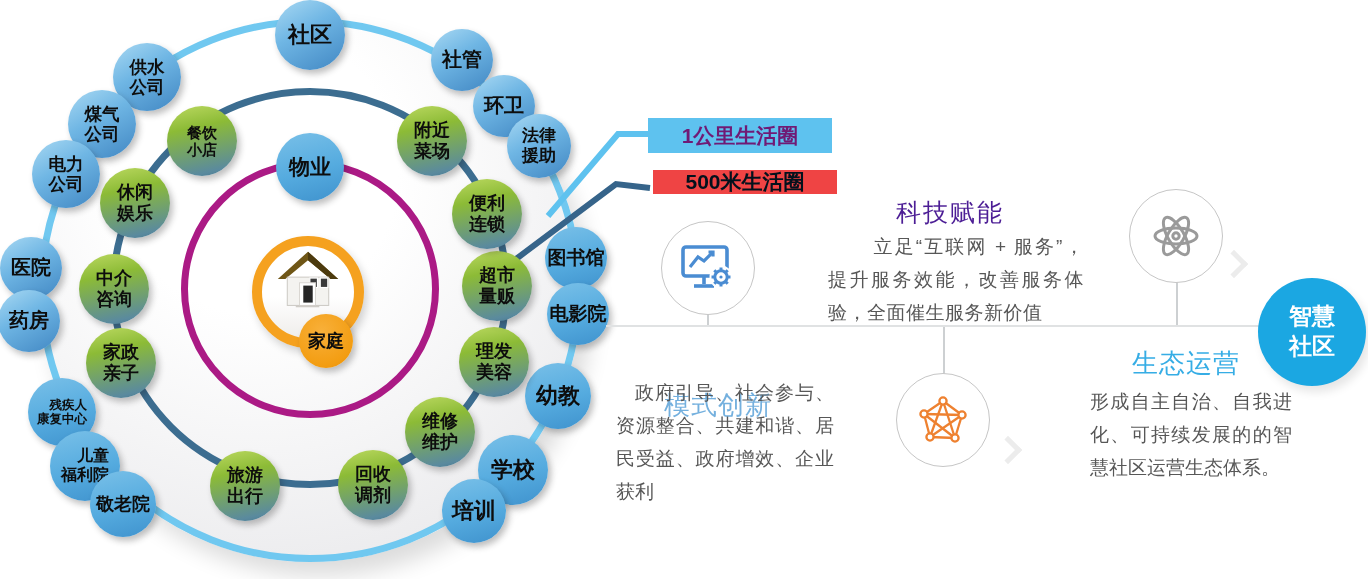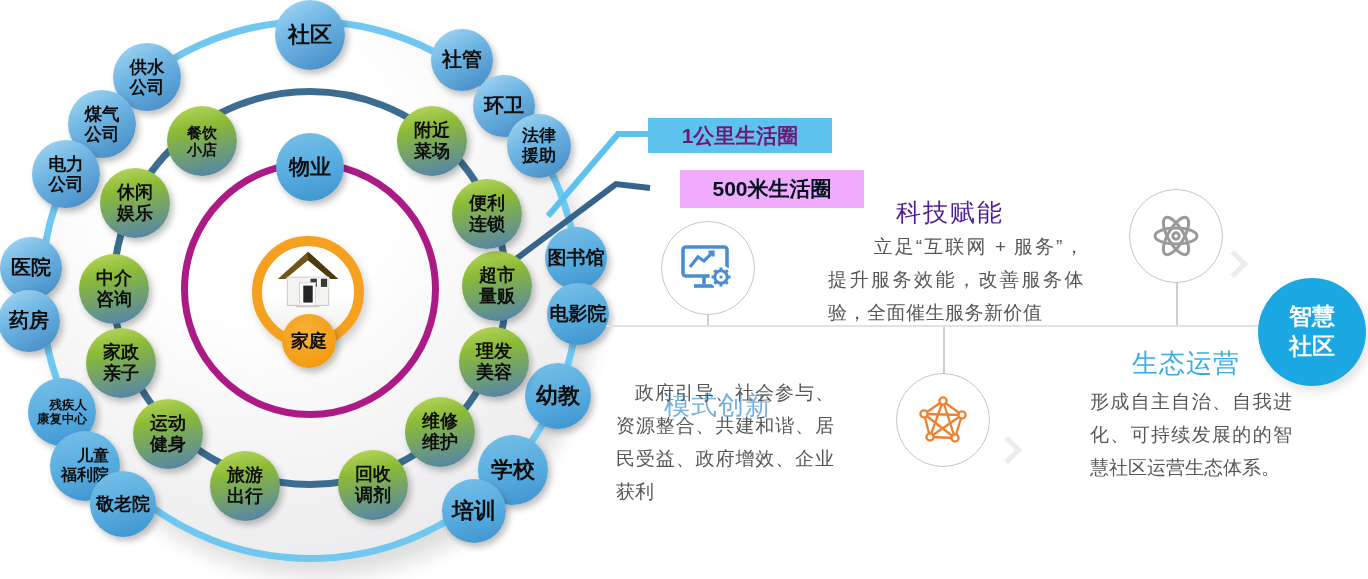--- a/index.html
+++ b/index.html
@@ -29,21 +29,21 @@
   .b-blue{background:linear-gradient(150deg,#a9d9f3 0%,#6fb6e4 42%,#4187c3 100%);}
   .b-flatblue{background:linear-gradient(165deg,#79c0e8 0%,#55abdf 55%,#3f92cd 100%);text-align:right;}
   .b-green{background:linear-gradient(168deg,#bcd961 0%,#8cbb36 32%,#5a8a9e 88%,#47768f 100%);}
   .b-orange{background:radial-gradient(circle at 42% 32%,#f8b03a 0%,#f39d12 70%,#e68f0a 100%);}
   .bold{font-weight:700;}
 
   
   .legend{position:absolute;display:flex;align-items:center;justify-content:center;
           font-weight:700;font-size:21px;color:#701a75;}
   #legend-1km{left:648px;top:118px;width:184px;height:35px;background:#5ec2ef;}
-  #legend-500m{left:680px;top:170px;width:184px;height:38px;background:#f0abfc;color:#03111c;}
+  #legend-500m{left:653px;top:170px;width:184px;height:24px;background:#ef4444;color:#03111c;}
 
   
   #main-line{left:606px;top:325px;width:654px;height:2px;background:#e0e2e3;}
   .tick{position:absolute;width:2px;background:#cdd0d2;}
   .icon-circle{position:absolute;border-radius:50%;transform:translate(-50%,-50%);
                width:92px;height:92px;background:#fff;border:1px solid #c6c6c6;
                display:flex;align-items:center;justify-content:center;}
   .sec-title{position:absolute;transform:translateX(-50%);font-size:26px;letter-spacing:1px;white-space:nowrap;}
   .sec-body{position:absolute;font-size:19px;color:#575757;line-height:1.73;text-align:justify;}
   #tech-title{font-size:25px;color:#4c1d95;letter-spacing:2px;}
@@ -83,21 +83,21 @@
   <svg class="abs ctr" style="left:308px;top:279px;" width="66" height="62" viewBox="0 0 70 64">
     <polygon points="35,3 3,32 11,32 35,12 59,32 67,32" fill="#6f5616"></polygon>
     <polygon points="35,3 67,32 59,32 35,12" fill="#4c3a0e"></polygon>
     <rect x="13" y="30" width="44" height="30" fill="#f4f3f0" stroke="#c9c6c0" stroke-width="1"></rect>
     <rect x="37" y="31" width="8" height="10" fill="#3a3a3a" stroke="#ffffff" stroke-width="1.2"></rect>
     <rect x="48" y="31" width="8" height="10" fill="#3a3a3a" stroke="#ffffff" stroke-width="1.2"></rect>
     <rect x="26" y="36" width="17" height="24" fill="#ffffff" stroke="#d8d5d0" stroke-width="1"></rect>
     <rect x="30" y="39" width="10" height="18" fill="#262626"></rect>
     <line x1="22" y1="61" x2="47" y2="61" stroke="#cfccc7" stroke-width="2"></line>
   </svg>
-  <div class="bubble b-orange bold" style="left:309px;top:341px;width:54px;height:54px;font-size:18px">家庭</div>
+  <div class="bubble b-orange bold" style="left:326px;top:341px;width:54px;height:54px;font-size:18px">家庭</div>
 
   <div class="bubble b-blue bold" style="left:310px;top:35px;width:70px;height:70px;font-size:22px">社区</div>
   <div class="bubble b-blue" style="left:147px;top:77px;width:68px;height:68px;font-size:17.5px">供水
 公司</div>
   <div class="bubble b-blue" style="left:102px;top:124px;width:68px;height:68px;font-size:17.5px">煤气
 公司</div>
   <div class="bubble b-blue" style="left:66px;top:174px;width:68px;height:68px;font-size:17.5px">电力
 公司</div>
   <div class="bubble b-blue" style="left:31px;top:268px;width:62px;height:62px;font-size:20px">医院</div>
   <div class="bubble b-blue" style="left:29px;top:321px;width:62px;height:62px;font-size:20px">药房</div>
@@ -117,22 +117,20 @@
   <div class="bubble b-flatblue" style="left:474px;top:511px;width:64px;height:64px;font-size:22px">培训</div>
 
   <div class="bubble b-green" style="left:202px;top:141px;width:70px;height:70px;font-size:15px">餐饮
 小店</div>
   <div class="bubble b-green" style="left:135px;top:203px;width:70px;height:70px;font-size:18px">休闲
 娱乐</div>
   <div class="bubble b-green" style="left:114px;top:289px;width:70px;height:70px;font-size:18px">中介
 咨询</div>
   <div class="bubble b-green" style="left:121px;top:363px;width:70px;height:70px;font-size:18px">家政
 亲子</div>
-  <div class="bubble b-green" style="left:168px;top:434px;width:70px;height:70px;font-size:18px">运动
-健身</div>
   <div class="bubble b-green" style="left:245px;top:486px;width:70px;height:70px;font-size:18px">旅游
 出行</div>
   <div class="bubble b-green" style="left:373px;top:485px;width:70px;height:70px;font-size:18px">回收
 调剂</div>
   <div class="bubble b-green" style="left:440px;top:432px;width:70px;height:70px;font-size:18px">维修
 维护</div>
   <div class="bubble b-green" style="left:494px;top:362px;width:70px;height:70px;font-size:18px">理发
 美容</div>
   <div class="bubble b-green" style="left:497px;top:286px;width:70px;height:70px;font-size:18px">超市
 量贩</div>

